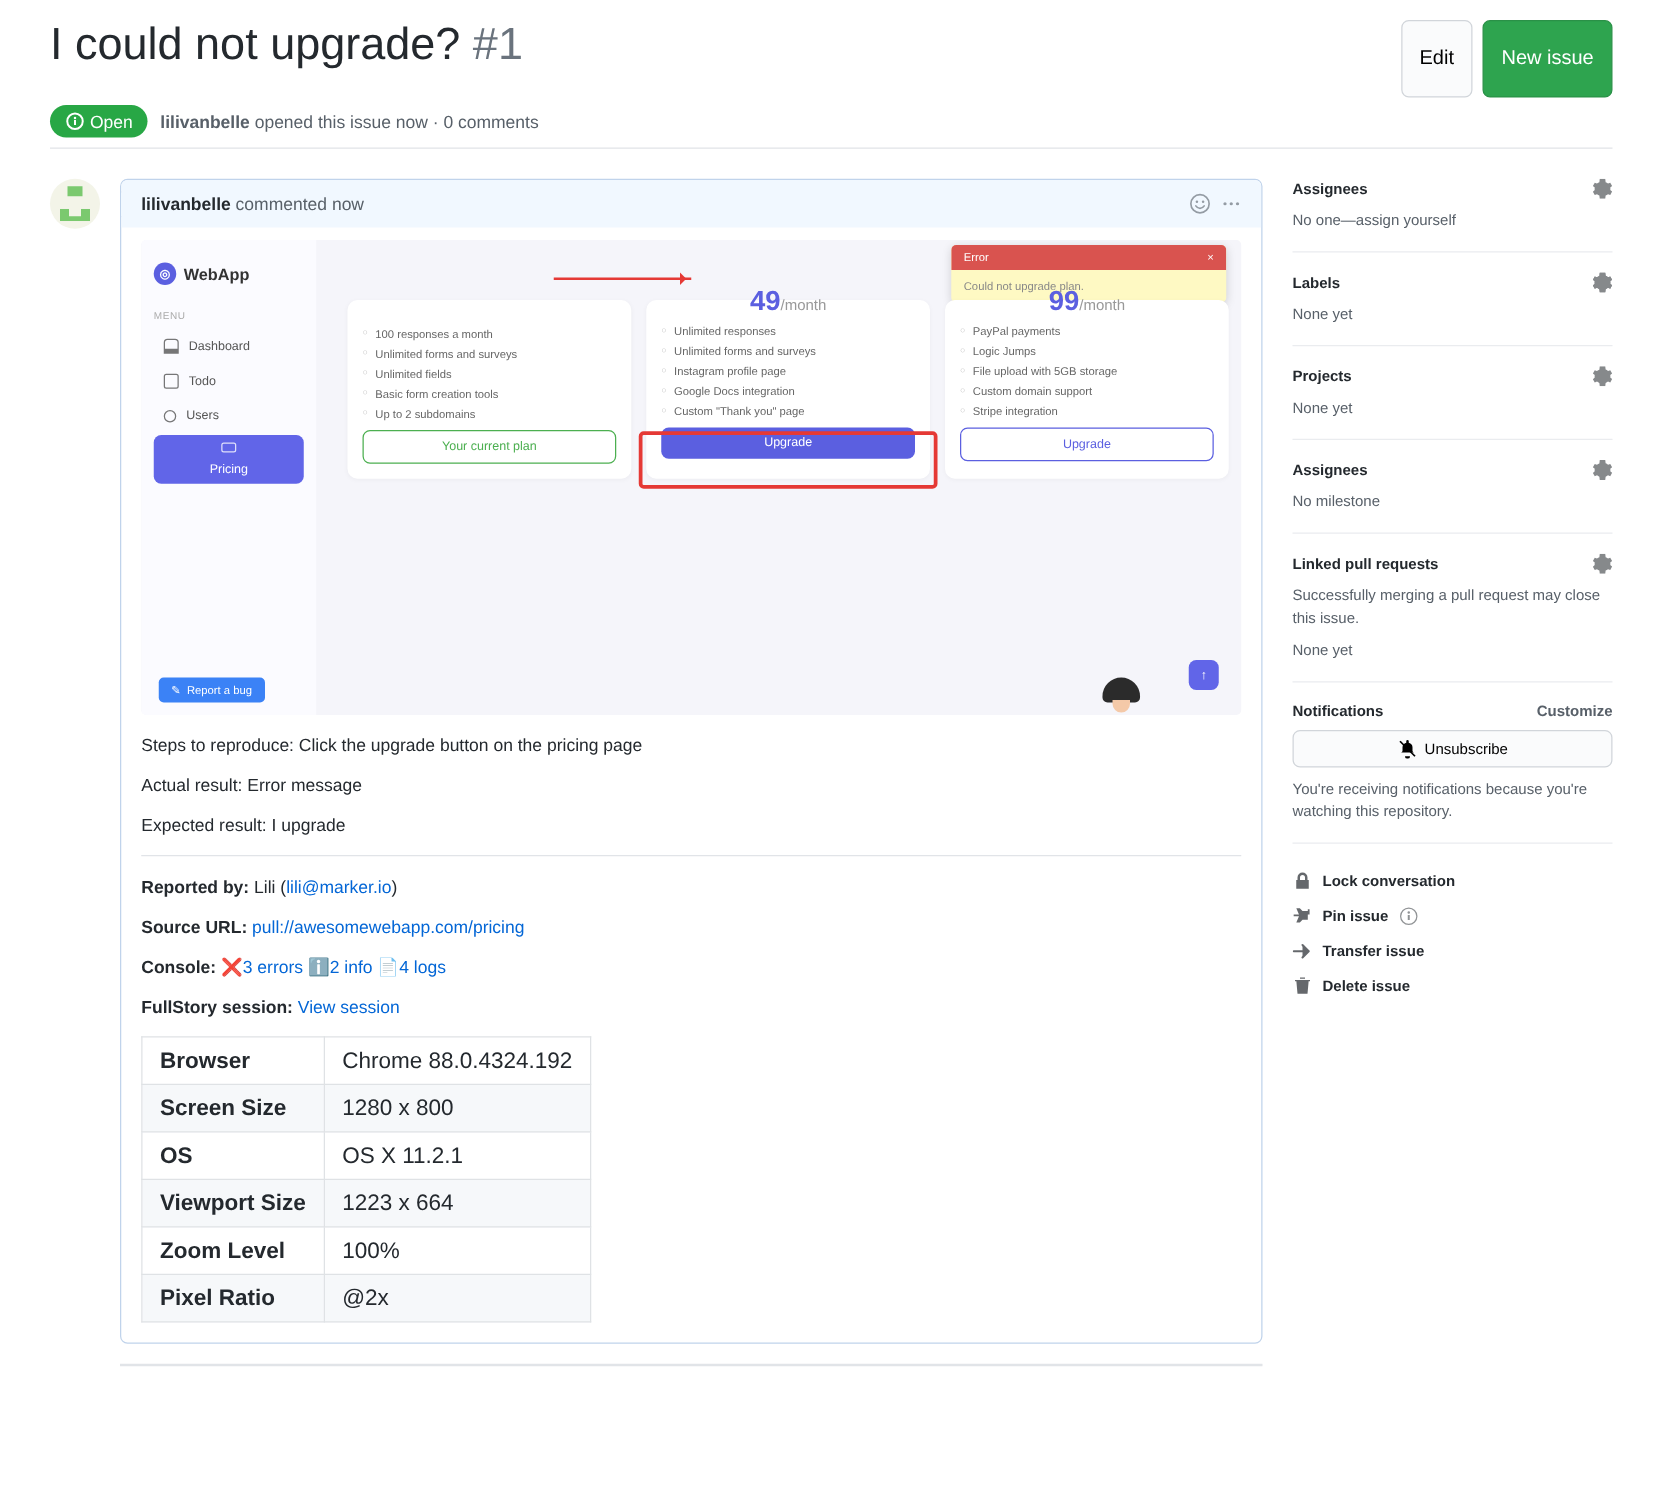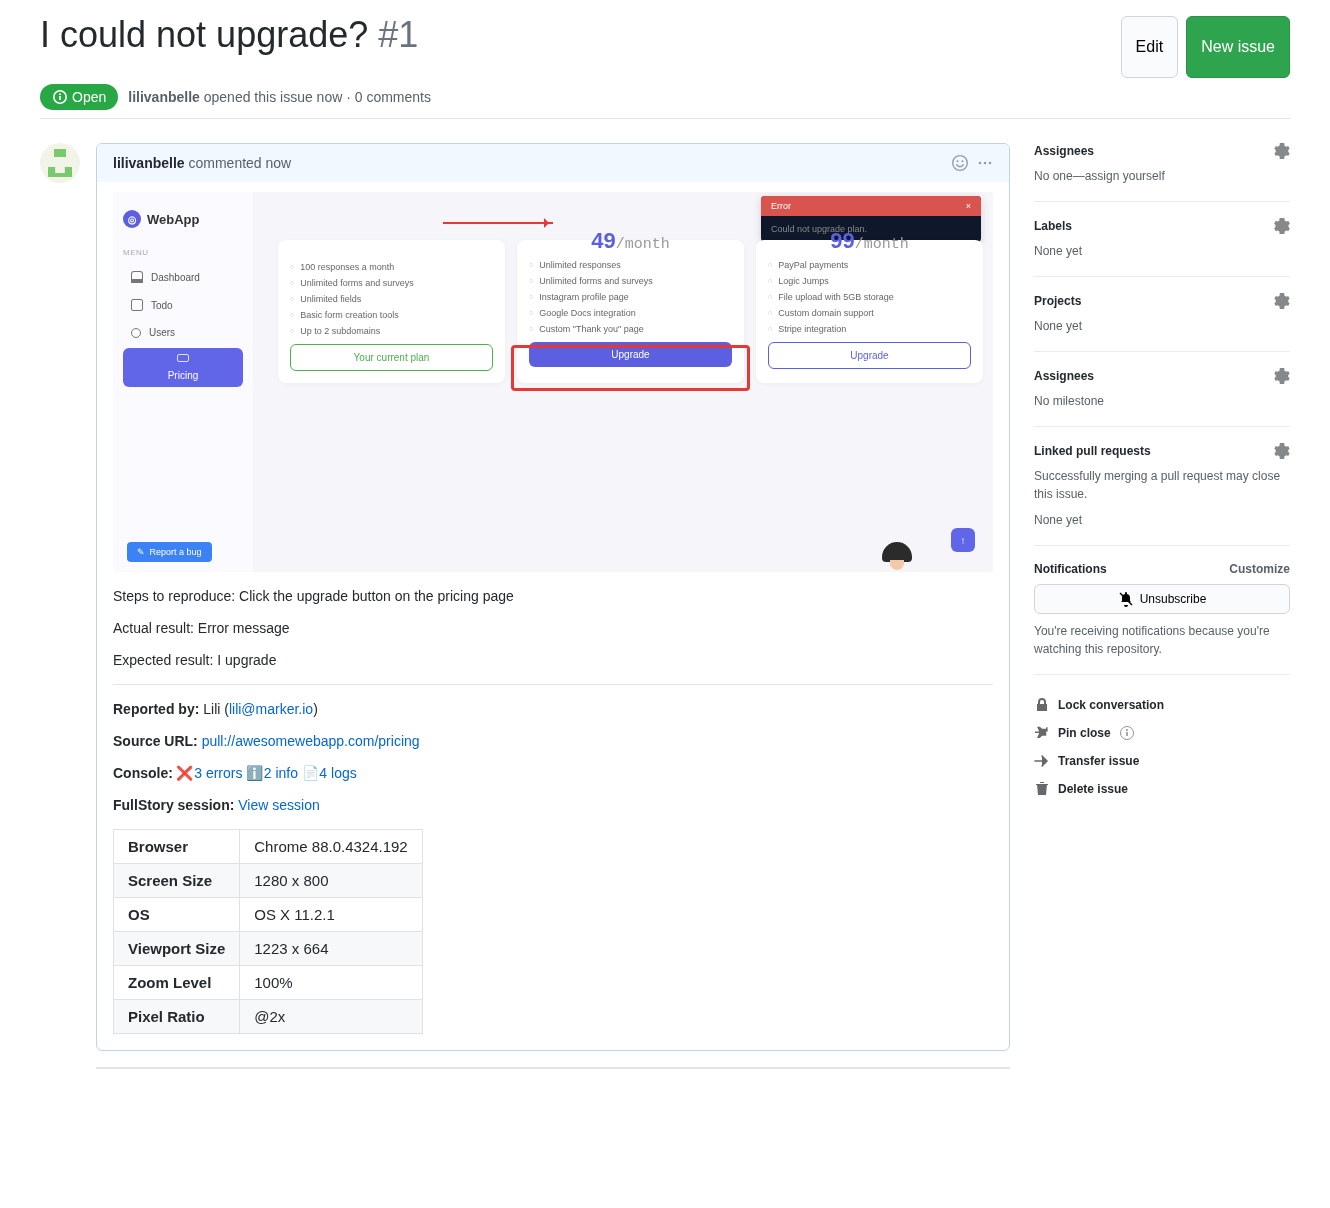--- a/index.html
+++ b/index.html
@@ -59,51 +59,51 @@
   .ss-menu-item { display: flex; align-items: center; gap: 8px; padding: 6px 8px; border-radius: 6px; margin-bottom: 4px; font-size: 10px; color: #555; }
   .ss-menu-item.active { background: #6165e8; color: #fff; flex-direction: column; }
   .ss-icon { width: 12px; height: 12px; border: 1.2px solid currentColor; border-radius: 2px; opacity: 0.8; }
   .ss-icon.home { border-radius: 3px 3px 0 0; border-bottom-width: 4px; }
   .ss-icon.user { border-radius: 50%; width: 10px; height: 10px; }
   .ss-icon.card { height: 8px; }
 
   .ss-cards { position: absolute; left: 165px; right: 10px; top: 48px; display: flex; gap: 12px; }
   .ss-card { flex: 1; background: #fff; border-radius: 8px; padding: 10px 12px 12px; box-shadow: 0 1px 4px rgba(0,0,0,0.04); font-size: 9px; }
   .ss-price { color: #5b5fe0; font-size: 22px; font-weight: 700; }
-  .ss-price .per { font-size: 15px; color: #999; font-weight: 400; font-family: Liberation Mono, monospace; }
+  .ss-price .per { font-size: 12px; color: #999; font-weight: 400; }
   .ss-feat { display: flex; align-items: flex-start; gap: 6px; margin: 6px 0; color: #666; }
   .ss-feat::before { content: "○"; font-size: 7px; color: #bbb; line-height: 1.4; }
   .ss-btn { display: block; text-align: center; padding: 7px; border-radius: 6px; font-size: 10px; margin-top: 8px; }
   .ss-btn.current { border: 1px solid #4caf50; color: #4caf50; }
   .ss-btn.upgrade-purple { background: #5b5fe0; color: #fff; }
   .ss-btn.upgrade-outline { border: 1px solid #5b5fe0; color: #5b5fe0; }
   .ss-highlight { position: absolute; border: 3px solid #e53935; border-radius: 4px; pointer-events: none; }
 
-  .ss-error-banner { position: absolute; top: 4px; right: 12px; width: 220px; background: #0f172a; border-radius: 4px; overflow: hidden; box-shadow: 0 2px 8px rgba(0,0,0,0.15); font-size: 9px; }
+  .ss-error-banner { position: absolute; top: 4px; right: 12px; width: 220px; background: #fef9c3; border-radius: 4px; overflow: hidden; box-shadow: 0 2px 8px rgba(0,0,0,0.15); font-size: 9px; }
   .ss-error-head { background: #d9534f; color: #fff; padding: 5px 10px; display: flex; justify-content: space-between; }
   .ss-error-body { padding: 8px 10px; color: #888; }
 
   .ss-arrow { position: absolute; top: 30px; left: 330px; width: 110px; height: 2px; background: #e53935; }
   .ss-arrow::after { content: ""; position: absolute; right: -1px; top: -4px; border: 5px solid transparent; border-left-color: #e53935; }
 
   .ss-report { position: absolute; bottom: 10px; left: 14px; background: #3b82f6; color: #fff; padding: 5px 10px; border-radius: 4px; font-size: 9px; display: flex; align-items: center; gap: 5px; }
   .ss-fab { position: absolute; bottom: 20px; right: 18px; width: 24px; height: 24px; background: #6165e8; border-radius: 6px; color: #fff; display: flex; align-items: center; justify-content: center; font-size: 10px; }
   .ss-avatar { position: absolute; bottom: 0; right: 78px; width: 36px; height: 30px; }
   .ss-avatar .hair { width: 30px; height: 20px; background: #2b2b2b; border-radius: 15px 15px 4px 4px; margin: 0 auto; }
   .ss-avatar .face { width: 14px; height: 10px; background: #f4c9a8; border-radius: 0 0 8px 8px; margin: -2px auto 0; }
 
   
   .body-p { margin: 16px 0; }
   hr.thin { border: none; border-top: 1px solid #e1e4e8; margin: 16px 0; }
   .lbl { font-weight: 600; }
   .emoji { display: inline-block; }
 
   
   table.env { border-collapse: collapse; margin-top: 12px; }
-  table.env th, table.env td { border: 1px solid #dfe2e5; padding: 8px 14px; text-align: left; font-size: 15px; }
+  table.env th, table.env td { border: 1px solid #dfe2e5; padding: 8px 14px; text-align: left; font-size: 18px; }
   table.env th { background: #fff; font-weight: 600; }
   table.env tr:nth-child(even) td, table.env tr:nth-child(even) th { background: #f6f8fa; }
 
   
   .sidebar { width: 256px; flex-shrink: 0; font-size: 12px; color: #586069; }
   .side-block { padding-bottom: 16px; margin-bottom: 16px; border-bottom: 1px solid #eaecef; }
   .side-head { display: flex; justify-content: space-between; align-items: center; font-weight: 600; color: #24292e; font-size: 12px; margin-bottom: 8px; }
   .gear { width: 16px; height: 16px; opacity: 0.55; cursor: pointer; }
   .side-body { font-size: 12px; line-height: 1.5; }
   .customize { float: right; font-size: 12px; color: #586069; cursor: pointer; }
@@ -377,21 +377,21 @@
         <div class="side-action">
           <svg viewBox="0 0 16 16">
               <path fill="currentColor" d="M4 7V5a4 4 0 018 0v2h1v7H3V7h1zm2 0h4V5a2 2 0 00-4 0v2z"></path>
             </svg>
           <span>Lock conversation</span>
         </div>
         <div class="side-action">
           <svg viewBox="0 0 16 16">
               <path fill="currentColor" d="M8 0l3 3-1 1 3 3-3 3v3l-2 2-2-5-3 3-1-1 3-3-5-2 2-2h3l3-3-1-1 1-1z" transform="rotate(45 8 8)"></path>
             </svg>
-          <span>Pin close</span>
+          <span>Pin issue</span>
           <svg width="14" height="14" viewBox="0 0 16 16" style="opacity:.5">
               <circle cx="8" cy="8" r="6.5" fill="none" stroke="currentColor"></circle>
               <circle cx="8" cy="5" r="1" fill="currentColor"></circle>
               <rect x="7.2" y="7" width="1.6" height="4" fill="currentColor"></rect>
             </svg>
         </div>
         <div class="side-action">
           <svg viewBox="0 0 16 16">
               <path fill="currentColor" d="M1 8h11M8 3l5 5-5 5" stroke="currentColor" stroke-width="1.6" stroke-linecap="round" stroke-linejoin="round"></path>
             </svg>

